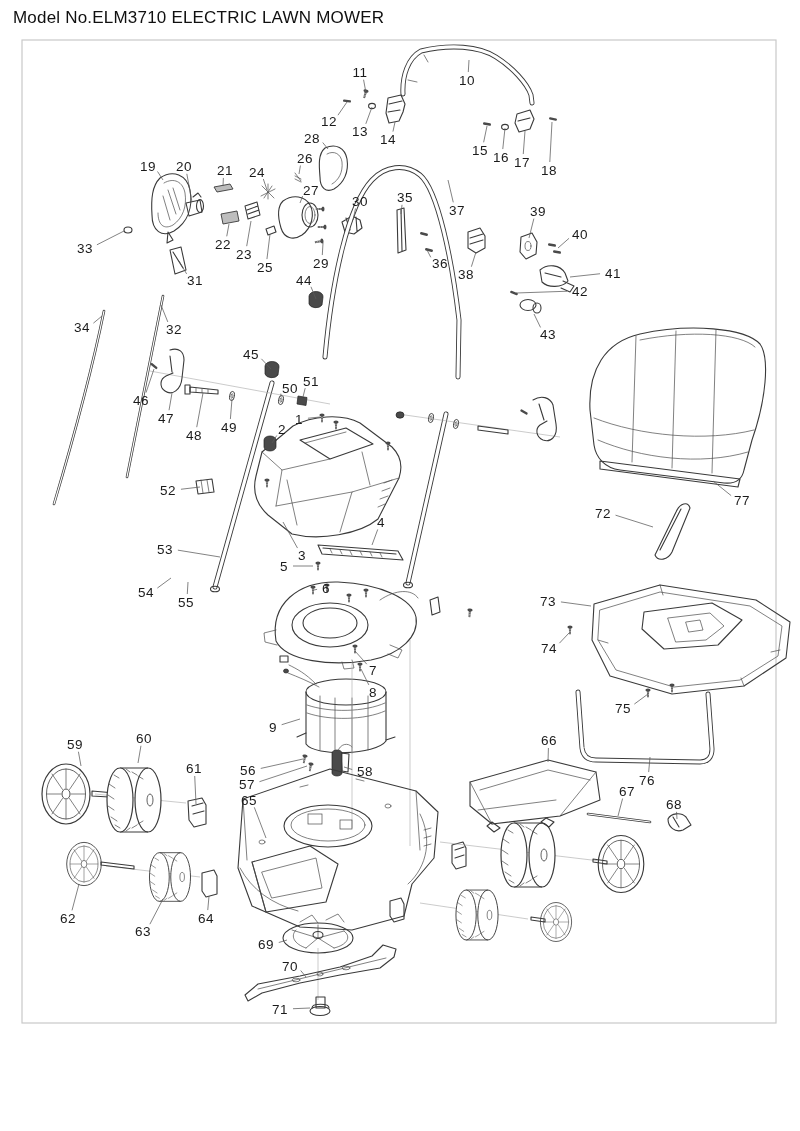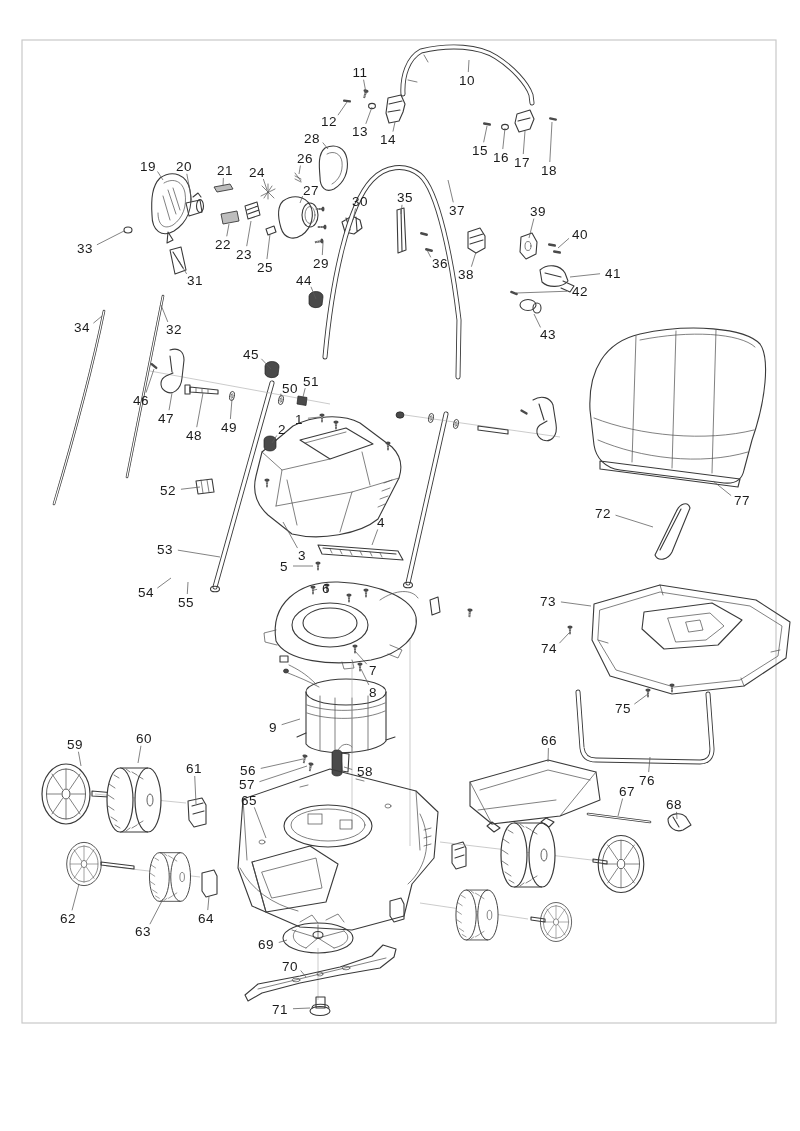--- a/index.html
+++ b/index.html
@@ -16,20 +16,21 @@
   .dark{fill:#4a4a4a;stroke:#222;stroke-width:.7;}
   .grey{fill:#bdbdbd;stroke:#3a3a3a;stroke-width:.9;}
   .lt{fill:none;stroke:#a8a8a8;stroke-width:.6;}
   .leader{stroke:#5a5a5a;stroke-width:.75;fill:none;}
   .plbl{font:13.5px "Liberation Sans",sans-serif;fill:#1b1b1b;letter-spacing:.5px;}
 </style>
 </head>
 <body>
 
 <div class="page">
+  <div class="title">Model No.ELM3710 ELECTRIC LAWN MOWER</div>
 
   <svg width="800" height="1131" viewBox="0 0 800 1131">
     <defs>
       <g id="screw">
         <ellipse cx="0" cy="0" rx="2.6" ry="1.5" fill="#4a4a4a"></ellipse>
         <path d="M-1.1,1.2 L1.1,1.2 L0.9,7.2 L-0.9,7.2 Z" fill="#4a4a4a"></path>
         <path d="M-1,2.8 L1,2.8 M-1,4.4 L1,4.4 M-0.9,6 L0.9,6" stroke="#fff" stroke-width=".5"></path>
       </g>
       <g id="washer">
         <ellipse cx="0" cy="0" rx="2.4" ry="4.6" fill="#fff" stroke="#3a3a3a" stroke-width=".9"></ellipse>

